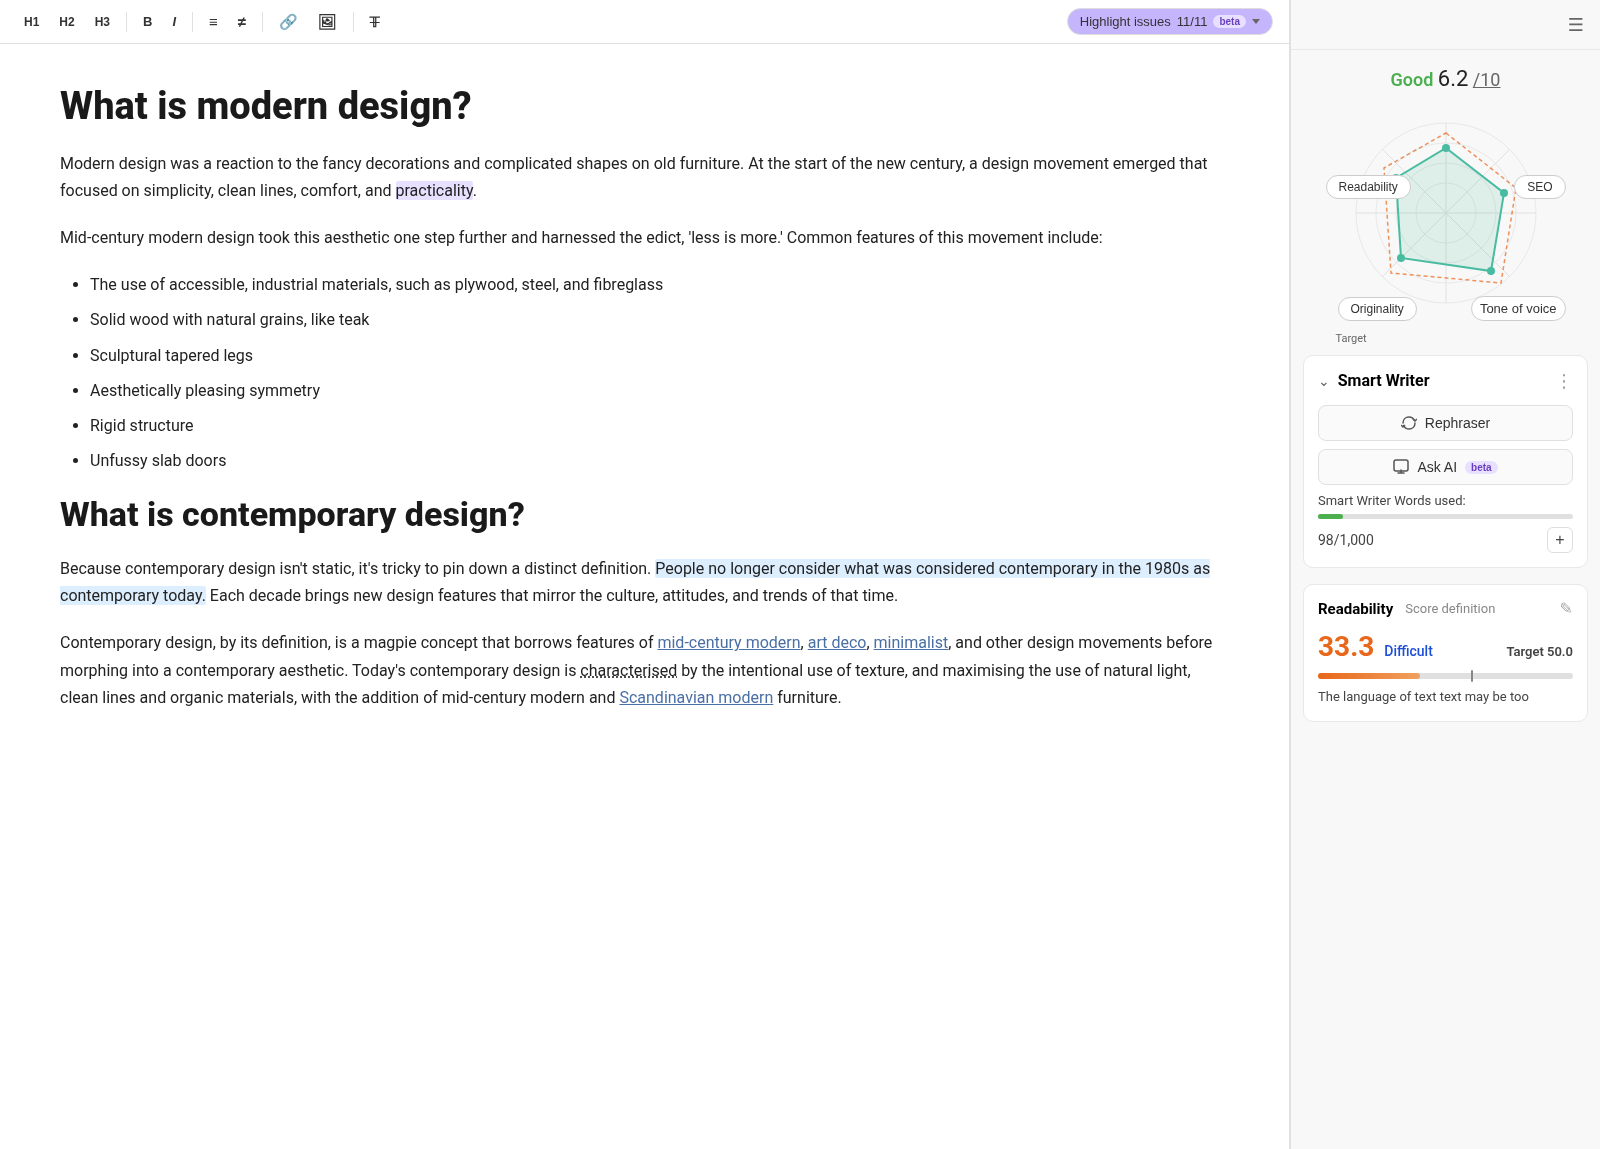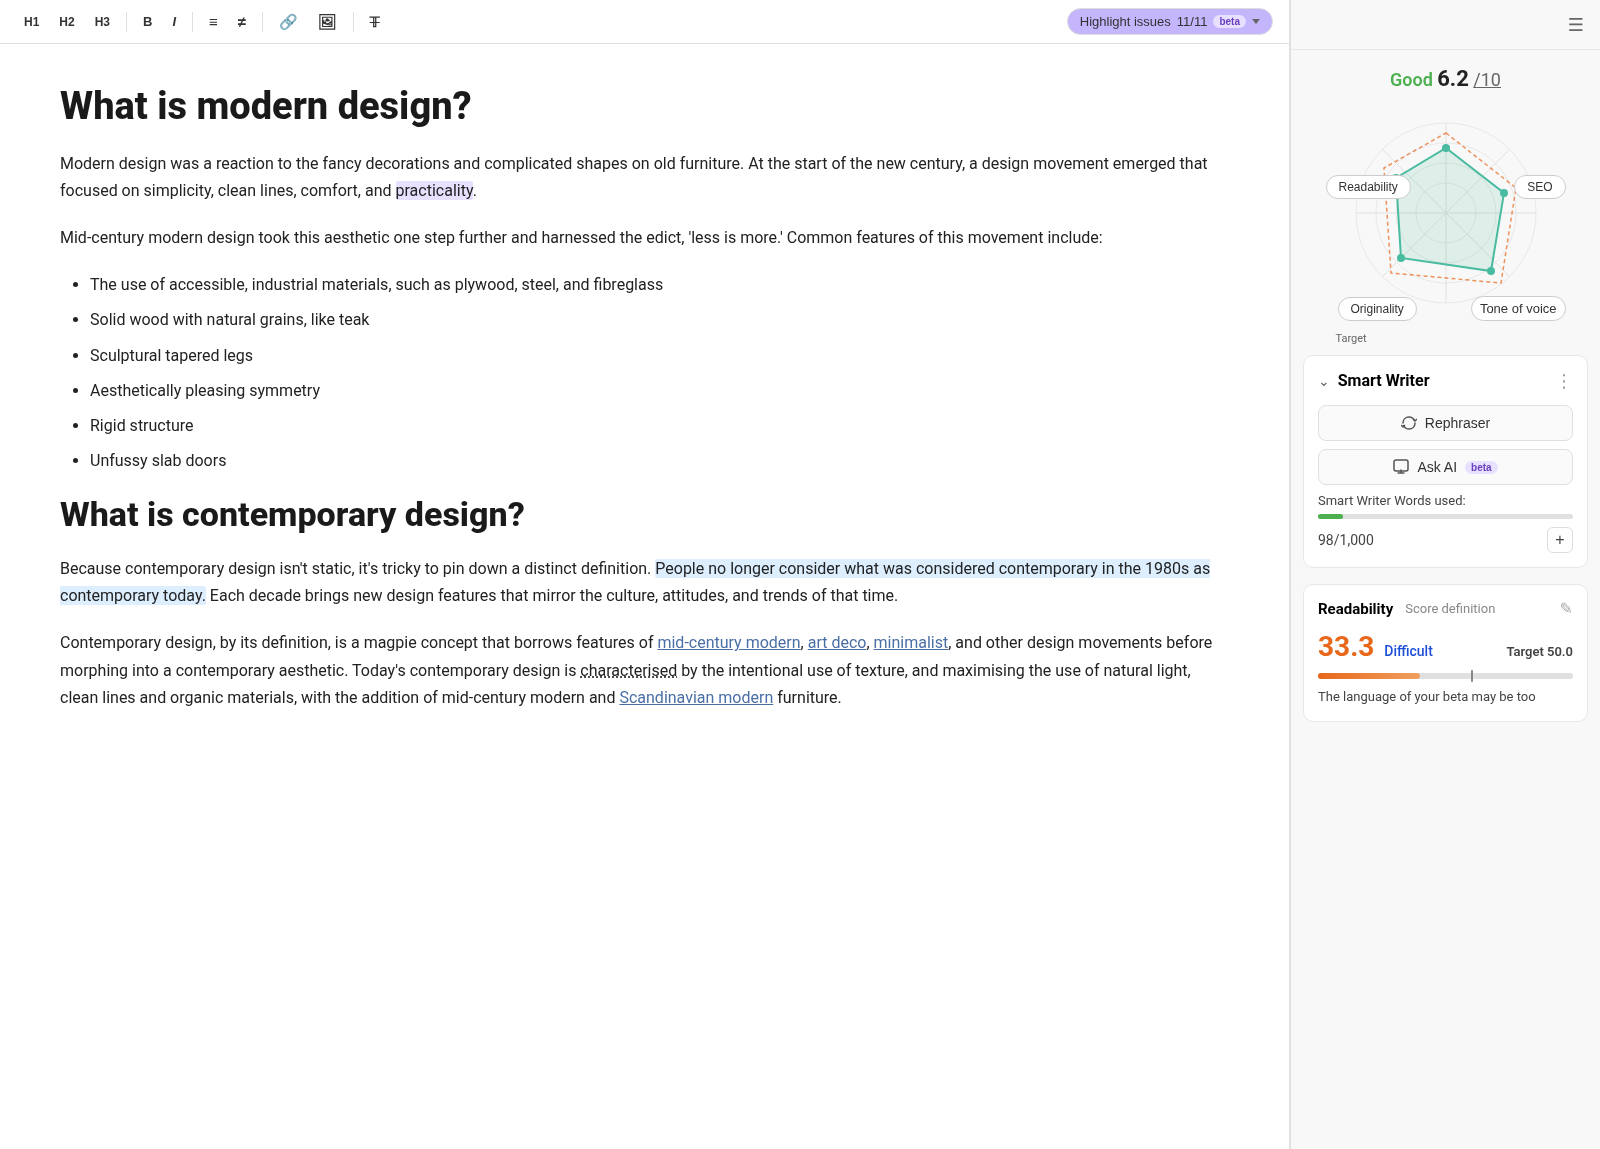--- a/index.html
+++ b/index.html
@@ -166,21 +166,21 @@
       flex-direction: column;
       align-items: center;
     }
 
     .score-label {
       font-size: 18px;
       margin-bottom: 12px;
     }
 
     .score-label .good { color: #4caf50; font-weight: 600; }
-    .score-label .score { color: #222; font-weight: 700; font-size: 22px; }
+    .score-label .score { color: #222; font-weight: 400; font-size: 22px; }
     .score-label .out-of { color: #666; text-decoration: underline; }
 
     
     .radar-container {
       position: relative;
       width: 220px;
       height: 220px;
       margin: 0 auto 8px;
     }
 
@@ -503,16 +503,16 @@
         <span>Target</span>
         <span>50.0</span>
       </span>
     </div>
 
     <div class="readability-bar-bg">
       <div class="readability-bar-fill"></div>
       <div class="readability-bar-marker"></div>
     </div>
 
-    <p class="readability-note">The language of your beta may be too</p>
+    <p class="readability-note">The language of text text may be too</p>
   </div>
 
 </div>
 
 </body></html>

